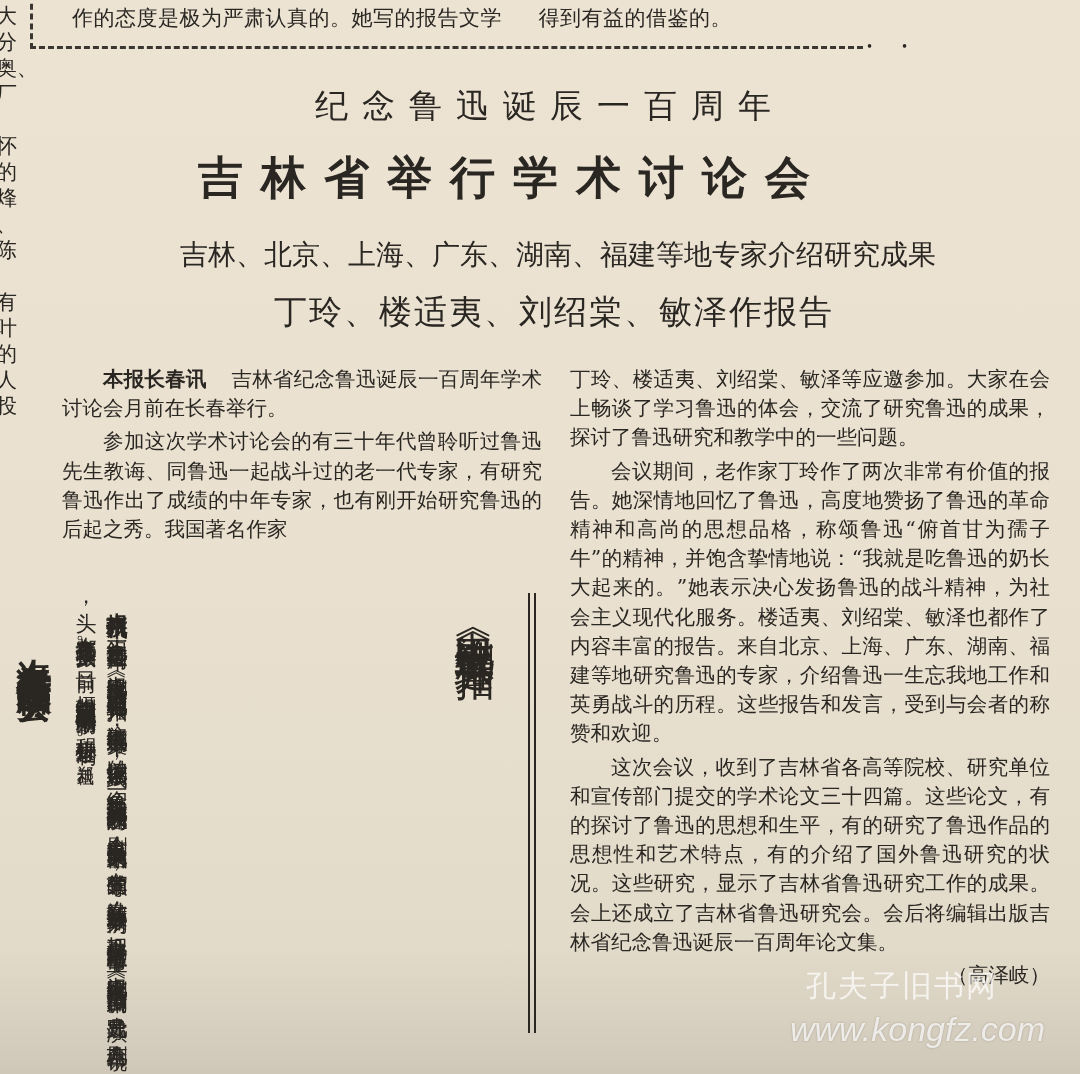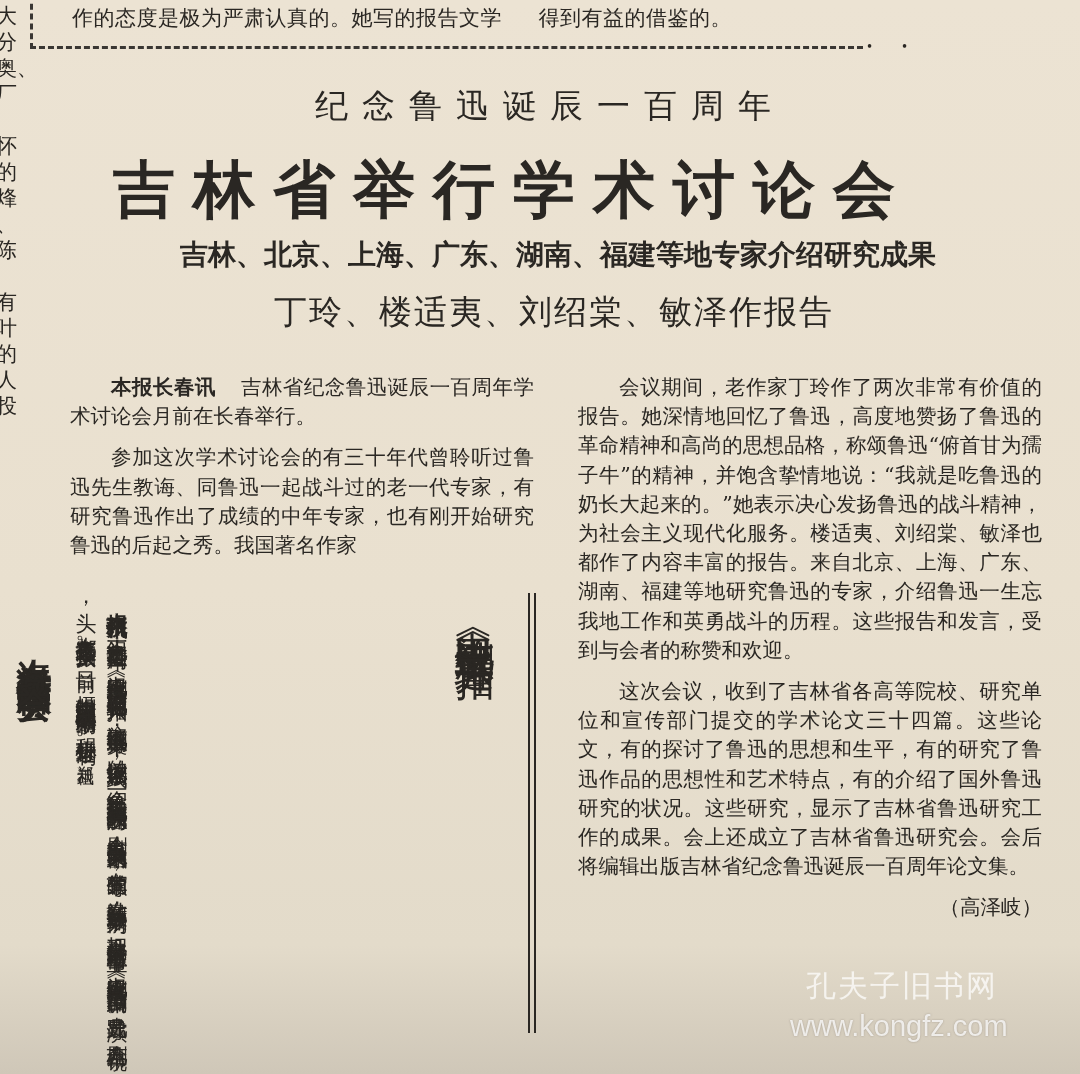--- a/index.html
+++ b/index.html
@@ -15,38 +15,38 @@
     border-left:3px dashed #3a3733; border-bottom:3px dashed #3a3733; }
   .top-text { left:48px; top:4px; font-size:21px; white-space:nowrap; letter-spacing:0.5px;margin-left:24px; }
   .dots { left:866px; top:40px; font-size:12px; letter-spacing:12px; }
   
   .left-clip { left:-4px; top:4px; width:40px; font-size:21px; line-height:1.23; }
   .left-clip div { height:26px; }
   
   .kicker { left:0; width:1080px; top:84px; text-align:center;
     font-size:33px; letter-spacing:14px; padding-left:20px; box-sizing:border-box; }
   .main-title { left:0; width:996px; top:148px; text-align:center;
-    font-size:62px; font-weight:bold; letter-spacing:18px; padding-left:30px; box-sizing:border-box; }
-  .sub1 { left:0; width:1080px; top:236px; text-align:center; font-size:28px; padding-left:36px; box-sizing:border-box;font-weight:bold; }
+    font-size:45px; font-weight:bold; letter-spacing:18px; padding-left:30px; box-sizing:border-box; }
+  .sub1 { left:0; width:1080px; top:236px; text-align:center; font-size:28px; padding-left:36px; box-sizing:border-box; }
   .sub2 { left:0; width:1080px; top:290px; text-align:center; font-size:33px; letter-spacing:2px; padding-left:28px; box-sizing:border-box; }
   
   .col { font-size:20.5px; line-height:29.2px; text-align:justify; }
-  .col p { margin:12px; }
+  .col p { margin:4px; }
   .col .ind { text-indent:2em; }
   .col-left { left:58px; top:361px; width:488px; }
   .col-right { left:566px; top:361px; width:488px; }
   .bold { font-weight:bold; }
   
   .vert { writing-mode:vertical-rl; text-orientation:upright; }
   .vtitle-sh { left:10px; top:630px; height:400px; font-size:35px; font-weight:bold; letter-spacing:3px; }
   .vtitle-tv { left:448px; top:600px; height:440px; font-size:40px; letter-spacing:3px; }
   .vbody { left:70px; top:596px; height:440px; font-size:21px; line-height:31px; letter-spacing:1.2px; }
   .vrule { left:528px; top:593px; width:8px; height:440px; border-left:2px solid #2a2723; border-right:2px solid #2a2723; box-sizing:border-box; }
-  .watermark { left:790px; top:1010px; font-family:"Liberation Sans", sans-serif; font-size:29px;
-    color:rgba(255,255,255,0.78); text-shadow:0 0 2px rgba(120,110,100,0.5); }
+  .watermark { left:790px; top:1010px; font-family:"Liberation Sans", sans-serif; font-size:34px;
+    color:rgba(255,255,255,0.78); text-shadow:0 0 2px rgba(120,110,100,0.5);font-style:italic; }
   .watermark-cn { left:806px; top:966px; font-size:30px; color:rgba(255,255,255,0.72); letter-spacing:2px;
     font-family:"DejaVu Sans", sans-serif; }
 </style>
 </head>
 <body>
 
 <div class="abs top-box"></div>
 <div class="abs top-text">
   <span>作的态度是极为严肃认真的。她写的报告文学</span>
   <span style="display:inline-block;width:22px"></span>
@@ -79,20 +79,21 @@
 <div class="abs sub2">丁玲、楼适夷、刘绍棠、敏泽作报告</div>
 
 <div class="abs col col-left">
   <p class="ind">
     <span class="bold">本报长春讯</span><span style="display:inline-block;width:1.2em"></span><span>吉林省纪念鲁迅诞辰一百周年学术讨论会月前在长春举行。</span>
   </p>
   <p class="ind">参加这次学术讨论会的有三十年代曾聆听过鲁迅先生教诲、同鲁迅一起战斗过的老一代专家，有研究鲁迅作出了成绩的中年专家，也有刚开始研究鲁迅的后起之秀。我国著名作家</p>
 </div>
 
 <div class="abs col col-right">
+  <p>丁玲、楼适夷、刘绍棠、敏泽等应邀参加。大家在会上畅谈了学习鲁迅的体会，交流了研究鲁迅的成果，探讨了鲁迅研究和教学中的一些问题。</p>
   <p class="ind">会议期间，老作家丁玲作了两次非常有价值的报告。她深情地回忆了鲁迅，高度地赞扬了鲁迅的革命精神和高尚的思想品格，称颂鲁迅“俯首甘为孺子牛”的精神，并饱含挚情地说：“我就是吃鲁迅的奶长大起来的。”她表示决心发扬鲁迅的战斗精神，为社会主义现代化服务。楼适夷、刘绍棠、敏泽也都作了内容丰富的报告。来自北京、上海、广东、湖南、福建等地研究鲁迅的专家，介绍鲁迅一生忘我地工作和英勇战斗的历程。这些报告和发言，受到与会者的称赞和欢迎。</p>
   <p class="ind">这次会议，收到了吉林省各高等院校、研究单位和宣传部门提交的学术论文三十四篇。这些论文，有的探讨了鲁迅的思想和生平，有的研究了鲁迅作品的思想性和艺术特点，有的介绍了国外鲁迅研究的状况。这些研究，显示了吉林省鲁迅研究工作的成果。会上还成立了吉林省鲁迅研究会。会后将编辑出版吉林省纪念鲁迅诞辰一百周年论文集。</p>
   <p style="text-align:right">（高泽岐）</p>
 </div>
 
 <div class="abs vert vtitle-sh">上海举行鲁迅作品欣赏会</div>
 
 <div class="abs vert vbody">
   <span class="bold">本报杭州讯</span><span style="display:inline-block;height:1em"></span><span>为纪念鲁迅诞生一百周年，电视连续剧《鲁迅》最近已由浙江电视台在绍兴开拍。这部电视连续剧分十集，以传记连续剧形式，介绍鲁迅一生忘我地工作和英勇战斗的历程。全剧突出鲁迅以文学为武器，在党的领导下，站在民族解放斗争最前列，把自己全部力量献给了革命事业。电视连续剧《鲁迅》由童汀苗编剧，史践凡导演。全剧几百个镜头，大都在鲁迅故乡实景拍摄。目前，摄制组全体同志正以火热的激情和干劲，积极进行录制。</span><span style="font-size:17px">（郑祖武）</span>
 </div>

